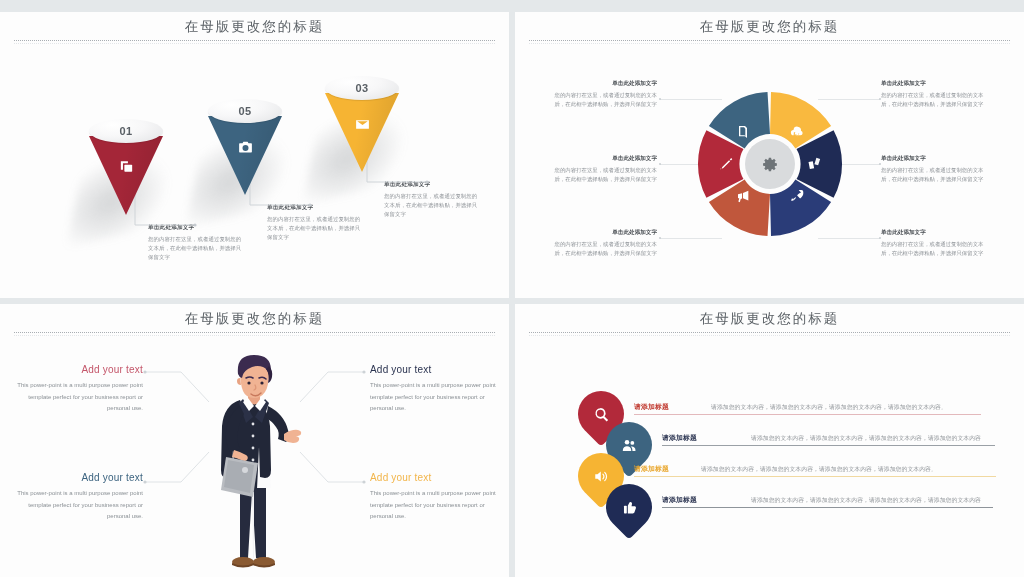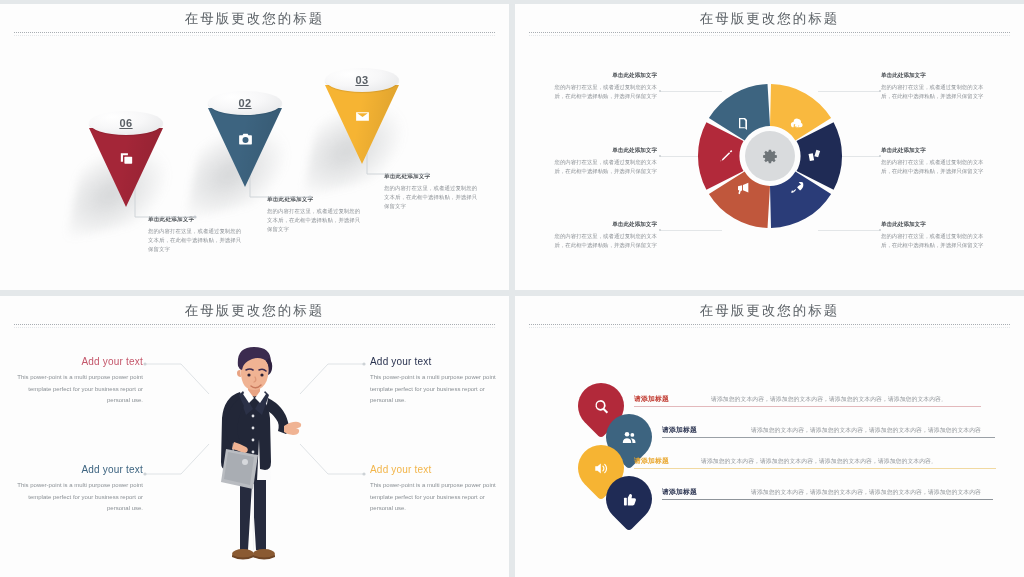--- a/index.html
+++ b/index.html
@@ -8,21 +8,21 @@
     background: #e9ecee;
     font-family: "Liberation Sans", sans-serif;
     overflow: hidden;
   }
   .grid {
     width: 1024px; height: 577px;
     display: grid;
     grid-template-columns: 509px 509px;
     grid-template-rows: 286px 286px;
     gap: 6px;
-    padding: 4px 0 5px 0;
+    padding: 12px 0 5px 0;
     background: #e4e8ea;
   }
   .slide {
     position: relative;
     background: #fdfdfd;
     overflow: hidden;
   }
   
   .slide-title {
     position: absolute;
@@ -67,21 +67,20 @@
     z-index: 3;
   }
   .cone-num {
     position: absolute;
     left: 0; top: 0;
     width: 74px; height: 24px;
     display: flex; align-items: center; justify-content: center;
     font-size: 11px; font-weight: bold; color: #5a6066;
     letter-spacing: .5px;
     z-index: 4;
-    text-decoration: underline;
   }
   .cone-body {
     position: absolute;
     left: 0; top: 10px;
     width: 74px; height: 86px;
     clip-path: polygon(0% 8%, 100% 8%, 50% 100%);
     z-index: 2;
   }
   .cone-body::after {
     content: "";
@@ -188,38 +187,38 @@
           <path d="M40 2 L40 38 L100 38" fill="none" stroke="#cfd4d8" stroke-width="1"></path>
           <circle cx="40" cy="2" r="1.6" fill="#c5cacf"></circle>
           <circle cx="100" cy="38" r="1.6" fill="#c5cacf"></circle>
         </svg>
       </div>
 
       <div class="cone-group" style="left:89px;top:107px;">
         <div class="cone-shadow"></div>
         <div class="cone-body" style="background:#A42638"></div>
         <div class="cone-top"></div>
-        <div class="cone-num">06</div>
+        <div class="cone-num">01</div>
         <div class="cone-ico">
           <svg viewBox="0 0 24 24">
               <path d="M4 3h10v3H7v9H4V3z"></path>
               <rect x="9" y="8" width="11" height="10" rx="1"></rect>
             </svg>
         </div>
       </div>
       <div class="cap" style="left:148px;top:212px;">
         <div class="cap-h">单击此处添加文字</div>
         <div class="cap-b">您的内容打在这里，或者通过复制您的文本后，在此框中选择粘贴，并选择只保留文字</div>
       </div>
 
       <div class="cone-group" style="left:208px;top:87px;">
         <div class="cone-shadow"></div>
         <div class="cone-body" style="background:#3D6480"></div>
         <div class="cone-top"></div>
-        <div class="cone-num">02</div>
+        <div class="cone-num">05</div>
         <div class="cone-ico">
           <svg viewBox="0 0 24 24">
               <path d="M9 4h6l1.2 2H20a1 1 0 011 1v11a1 1 0 01-1 1H4a1 1 0 01-1-1V7a1 1 0 011-1h3.8L9 4zm3 4.5A4.2 4.2 0 1012 17a4.2 4.2 0 000-8.5z"></path>
             </svg>
         </div>
       </div>
       <div class="cap" style="left:267px;top:192px;">
         <div class="cap-h">单击此处添加文字</div>
         <div class="cap-b">您的内容打在这里，或者通过复制您的文本后，在此框中选择粘贴，并选择只保留文字</div>
       </div>

